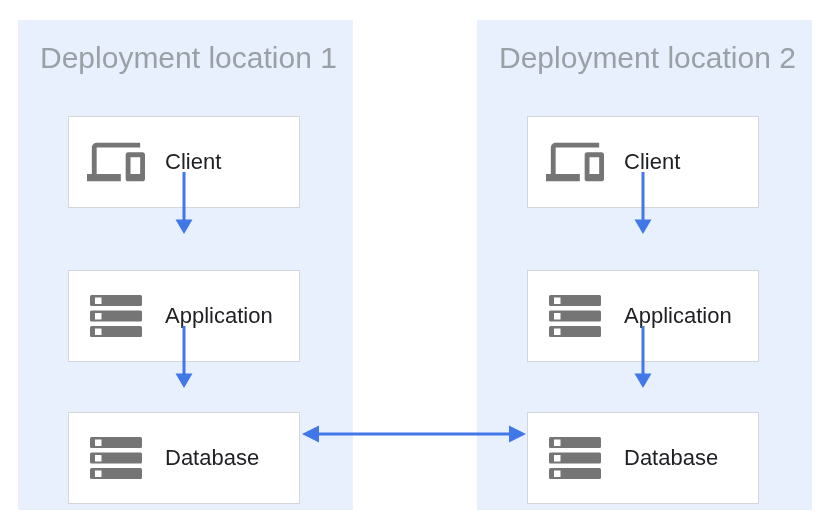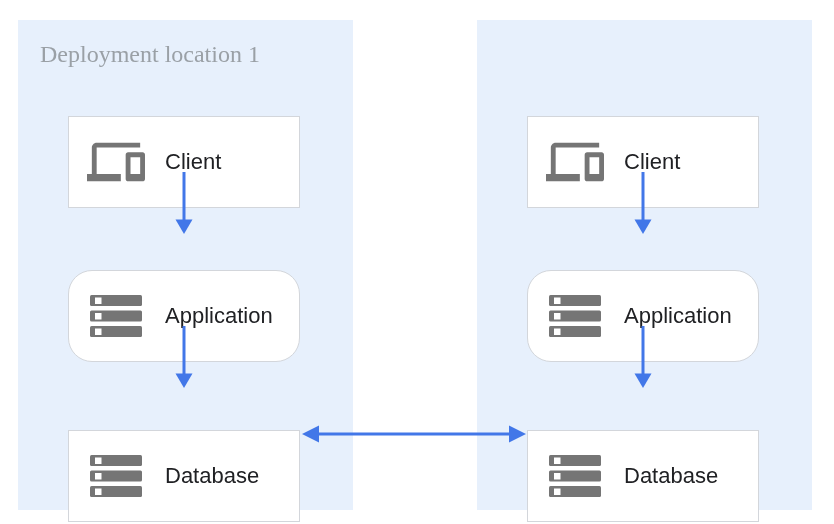--- a/index.html
+++ b/index.html
@@ -26,42 +26,41 @@
     width:335px;
     height:490px;
     background:var(--group-bg);
   }
   .g1{left:18px;}
   .g2{left:477px;}
   .group-label{
     position:absolute;
     top:20px;
     left:22px;
-    font-size:24px;
+    font-size:30px;
     line-height:1.2;
     color:var(--group-label);
     white-space:nowrap;
-    font-family:Liberation Serif, serif;
   }
   .node{
     position:absolute;
     left:50px;
     width:232px;
     height:92px;
     box-sizing:border-box;
     background:var(--node-bg);
     border:1px solid var(--node-border);
     display:flex;
     align-items:center;
     padding:0 12px 0 18px;
     margin-top:36px;
   }
   .row-client{top:60px;}
-  .row-app{top:214px;border-radius:24px;}
-  .row-db{top:374px;align-items:center;}
+  .row-app{top:214px;}
+  .row-db{top:356px;align-items:center;}
   .icon-wrap{
     flex:0 0 58px;
     width:58px;
     display:flex;
     align-items:center;
     justify-content:center;
   }
   .node-label{
     margin-left:20px;
     font-size:22px;
@@ -125,20 +124,21 @@
             <rect x="5" y="18" width="6.5" height="6.5"></rect>
             <rect x="5" y="33.5" width="6.5" height="6.5"></rect>
           </g>
         </svg>
       </span>
       <span class="node-label">Database</span>
     </div>
   </section>
 
   <section class="group g2">
+    <div class="group-label">Deployment location 2</div>
 
     <div class="node row-client">
       <span class="icon-wrap">
         <svg width="58" height="58" viewBox="0 0 24 24" aria-hidden="true">
           <path fill="#757575" d="M4 6h18V4H4c-1.1 0-2 .9-2 2v11H0v3h14v-3H4V6zm19 2h-6c-.55 0-1 .45-1 1v10c0 .55.45 1 1 1h6c.55 0 1-.45 1-1V9c0-.55-.45-1-1-1zm-1 9h-4v-7h4v7z"></path>
         </svg>
       </span>
       <span class="node-label">Client</span>
     </div>
 

